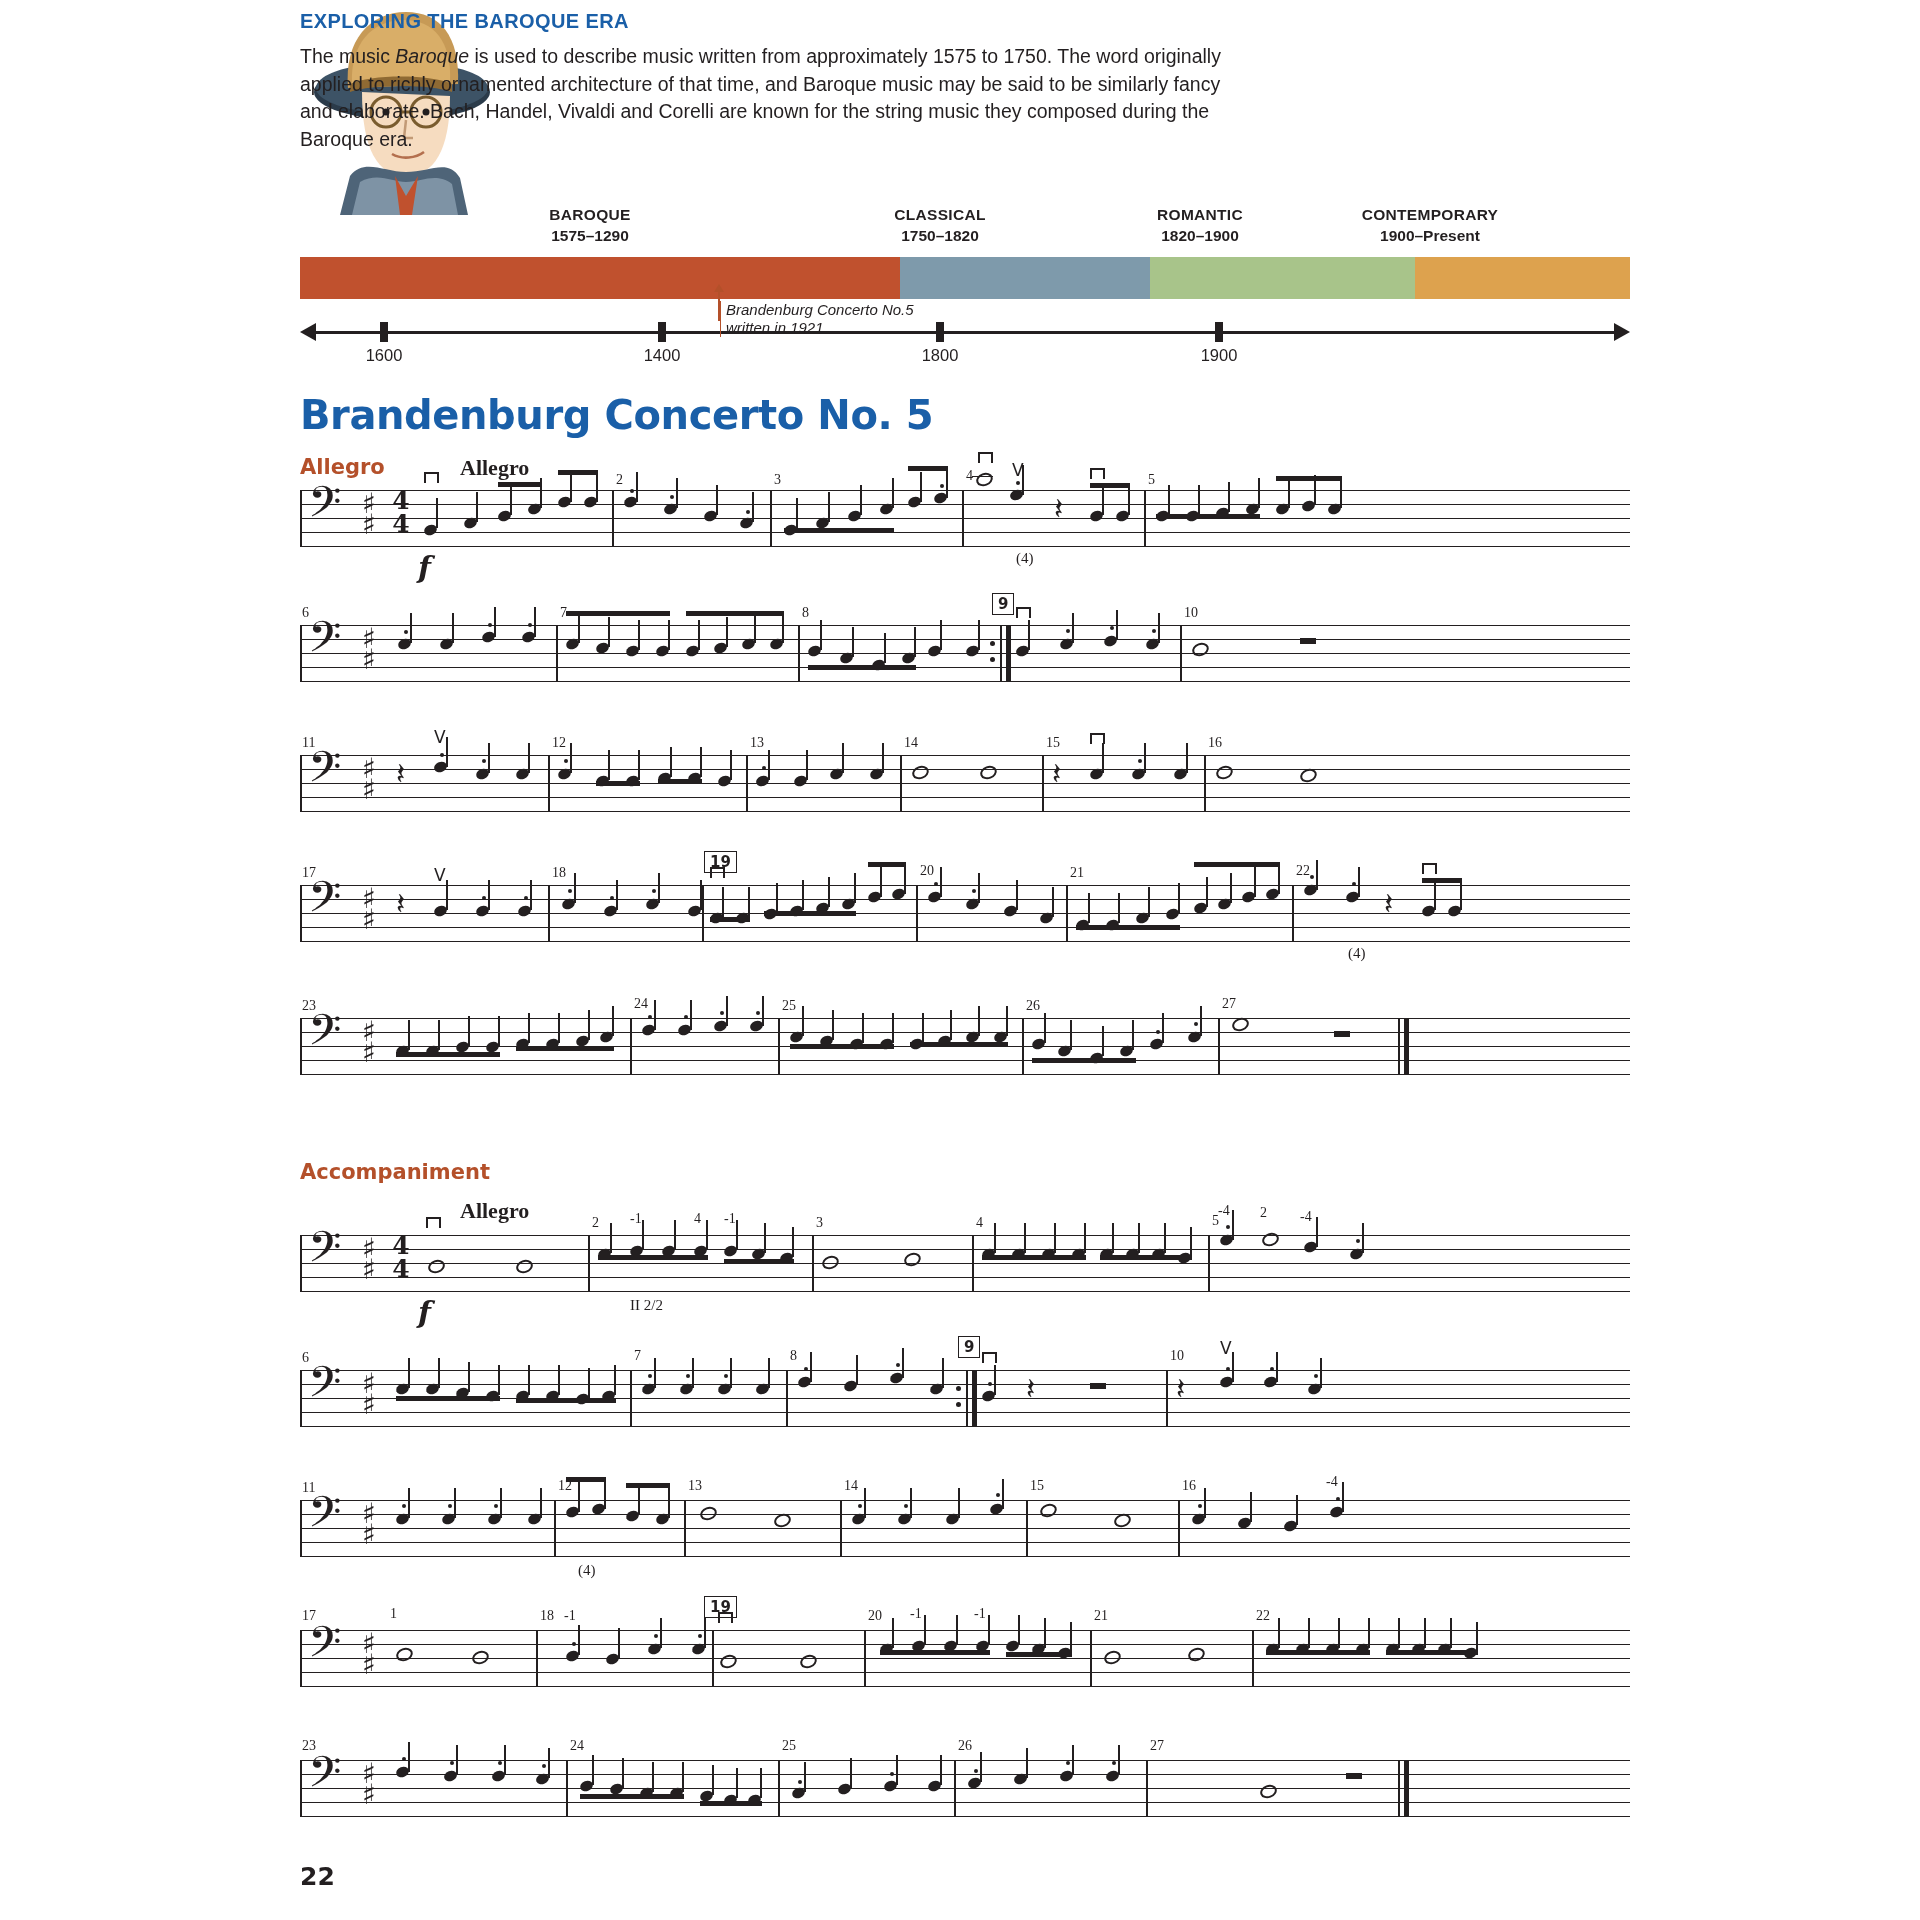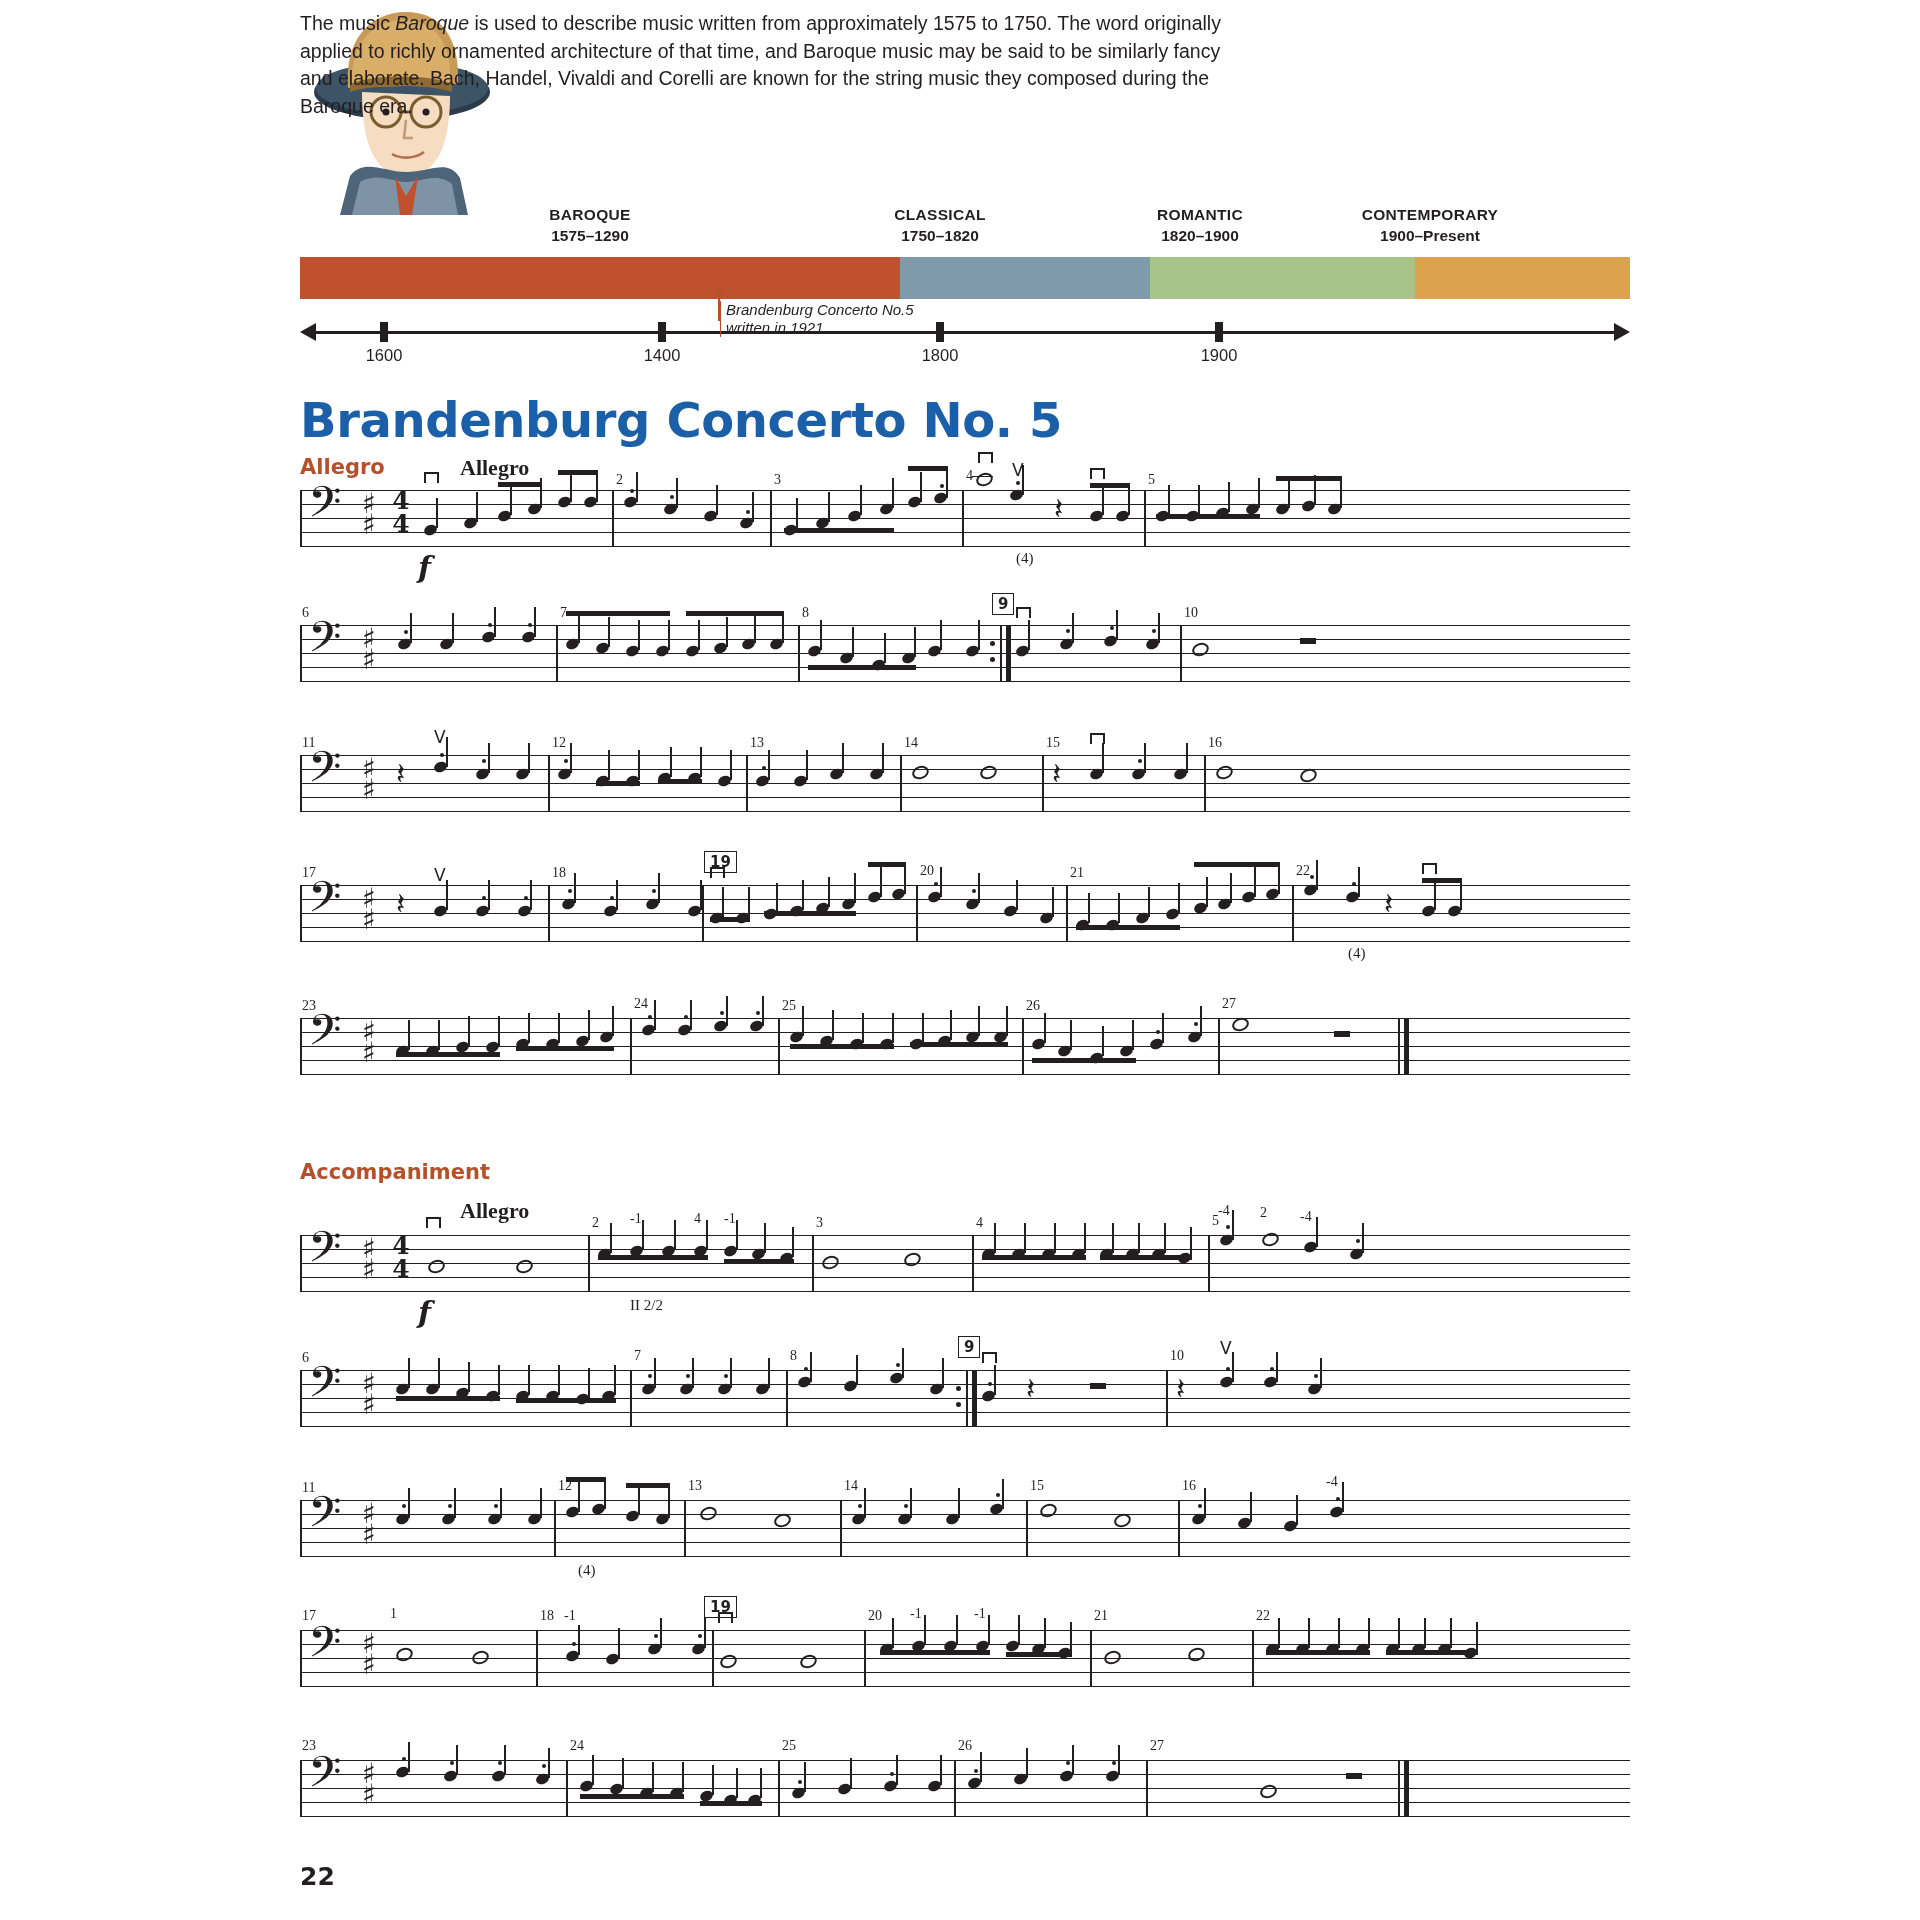--- a/index.html
+++ b/index.html
@@ -151,21 +151,21 @@
     height: 36px;
   }
 
   
   .piece-title {
     position: absolute;
     left: 300px;
     top: 392px;
     font-family: "DejaVu Sans", sans-serif;
     font-weight: bold;
-    font-size: 48px;
+    font-size: 40px;
     color: #1a5fa8;
     letter-spacing: -0.4px;
   }
   .composer {
     position: absolute;
     right: 260px;
     top: 425px;
     text-align: right;
     font-size: 19.5px;
     line-height: 1.35;
@@ -379,20 +379,21 @@
       <path d="M106 120 L104 138 L113 138" fill="none" stroke="#c29a76" stroke-width="2.5"></path>
       <path d="M92 154 C102 160 116 158 124 152" fill="none" stroke="#b4704e" stroke-width="2.6"></path>
 
       <path d="M50 176 C64 158 84 172 106 172 C130 172 148 158 160 178 L168 215 L40 215 Z" fill="#4e6478"></path>
       <path d="M60 182 C78 172 92 182 106 182 C122 182 136 172 152 184 L158 215 L52 215 Z" fill="#7e93a5"></path>
       <path d="M95 176 L106 196 L118 176 L112 215 L100 215 Z" fill="#c0512e"></path>
     </svg>
   </div>
 
   <div class="header">
+    <div class="header-title">EXPLORING THE BAROQUE ERA</div>
     <div class="header-body">
       <span>The music </span><em>Baroque</em><span> is used to describe music written from approximately 1575 to 1750.  The word originally applied to richly ornamented architecture of that time, and Baroque music may be said to be similarly fancy and elaborate.  Bach, Handel, Vivaldi and Corelli are known for the string music they composed during the Baroque era.</span>
     </div>
   </div>
 
   <div class="timeline">
     <div class="era-labels">
       <div class="era-label" style="left:180px; width:220px;">
         <div>BAROQUE</div>
         <div class="years">1575–1290</div>

